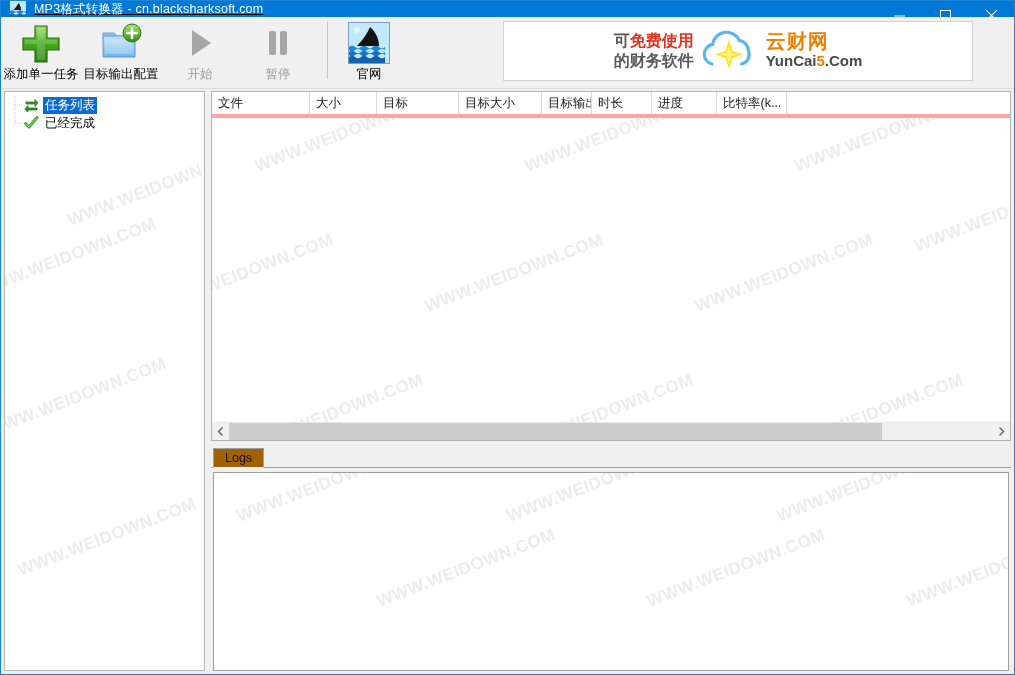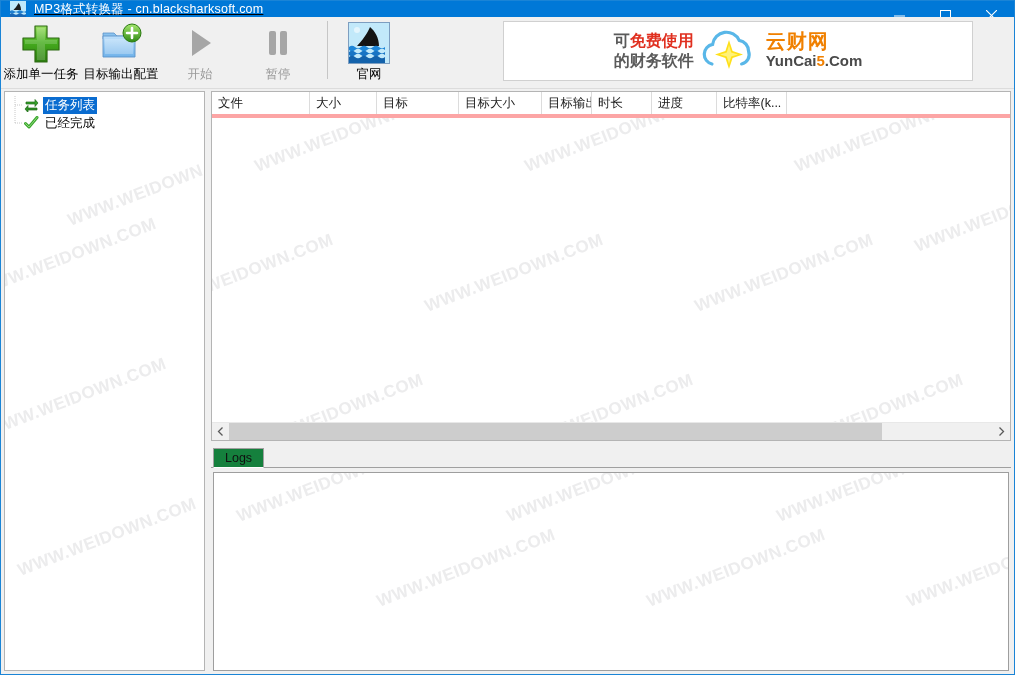--- a/index.html
+++ b/index.html
@@ -335,21 +335,21 @@
     border-bottom: 1px solid #a0a0a0;
     background: #f0f0f0;
   }
   .tab {
     height: 20px;
     padding: 0 11px;
     display: flex;
     align-items: center;
     font-size: 12.5px;
     color: #101010;
-    background: #15803d;
+    background: #a16207;
     border: 1px solid #a0a0a0;
     border-bottom: 1px solid #ffffff;
     box-sizing: border-box;
     margin-bottom: -1px;
     margin-left: 2px;
   }
   .log-box {
     flex: 1 1 auto;
     margin: 4px 2px 0 2px;
     border: 1px solid #9e9e9e;

